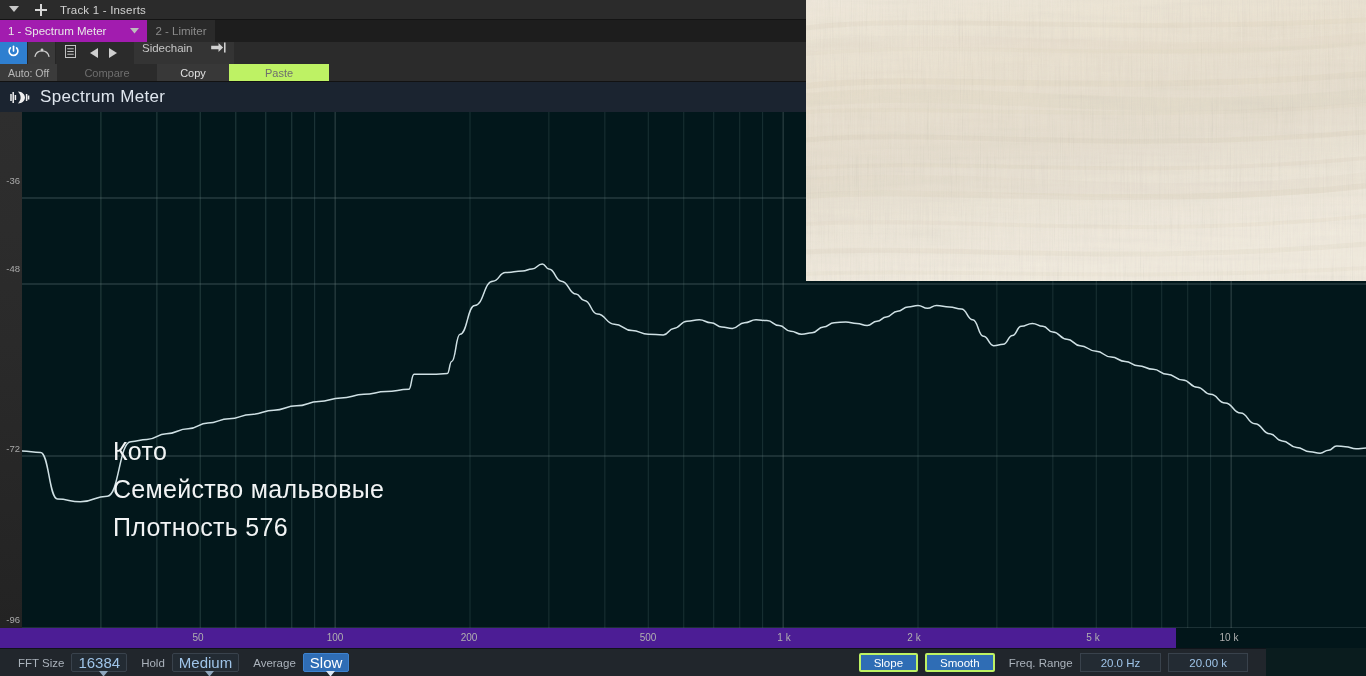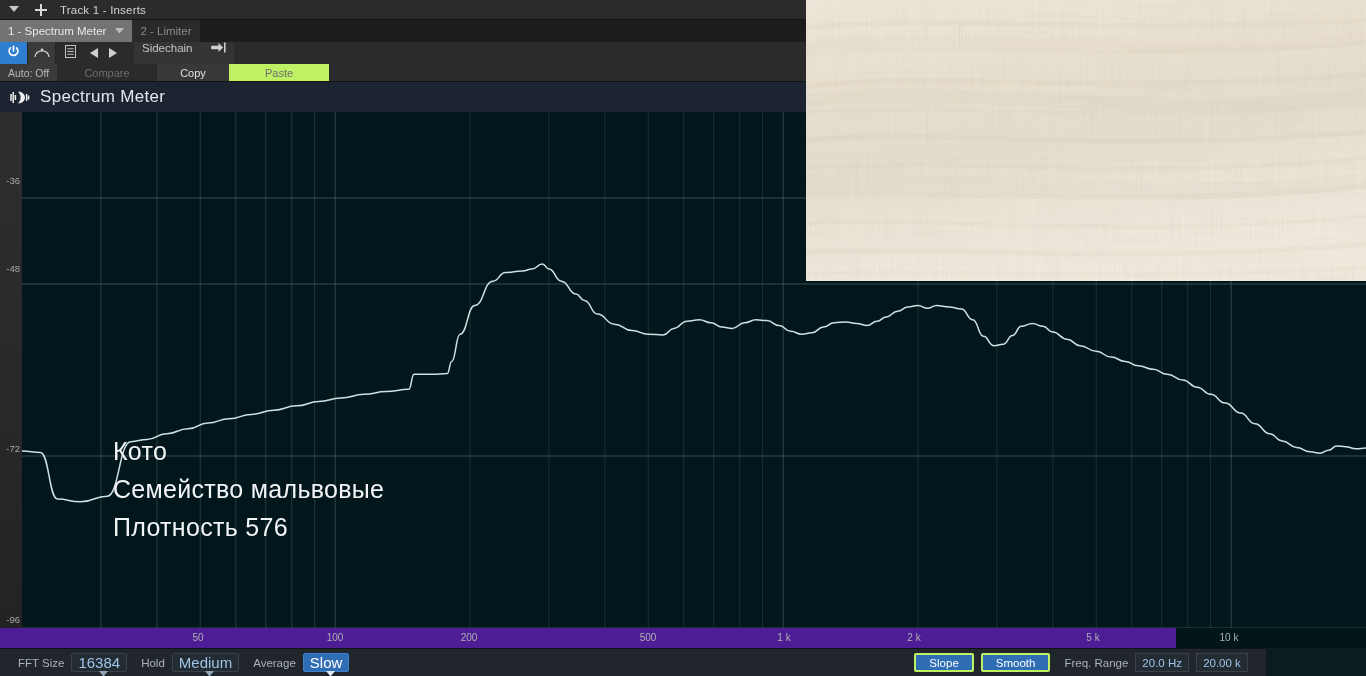--- a/index.html
+++ b/index.html
@@ -64,22 +64,23 @@
   }
   .tab {
     display: flex;
     align-items: center;
     padding: 0 8px;
     font-size: 11.5px;
     white-space: nowrap;
     box-sizing: border-box;
   }
   .tab.active {
-    background: #737373;
+    background: #a21caf;
     color: #e8e8e8;
+    gap: 15px;
   }
   .tab.inactive {
     background: #2a2a2a;
     color: #8b8b8b;
   }
   .tab-caret {
     margin-left: 9px;
     color: #bdbdbd;
     display: flex;
     align-items: center;
@@ -330,21 +331,21 @@
   }
   .sb-field {
     background: #232b33;
     border: 1px solid #39424c;
     border-radius: 0;
     height: 19px;
     min-width: 52px;
     display: flex;
     align-items: center;
     justify-content: center;
-    padding: 0 6px;
+    padding: 0 20px;
     color: #9fc4e8;
     font-size: 11.5px;
     box-sizing: border-box;
     white-space: nowrap;
   }
   .sb-gap-sm { width: 7px; }
   .sb-gap-md { width: 14px; }
   .sb-gap-lg { width: 18px; }
   .sb-spacer { flex: 1; }
 </style>

